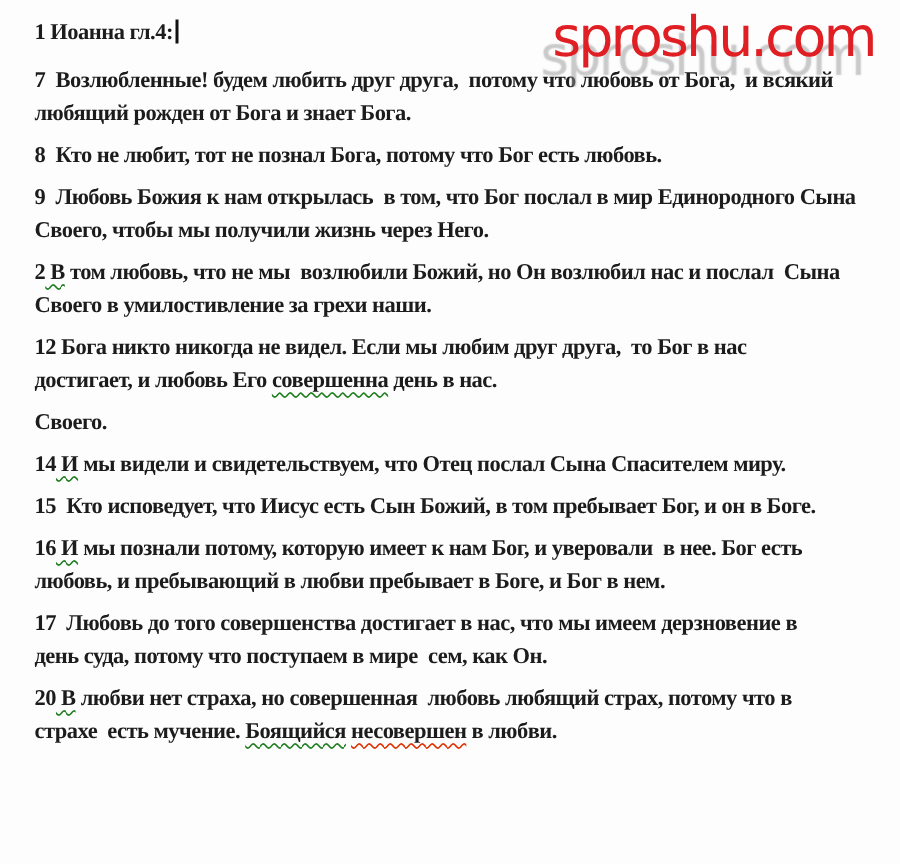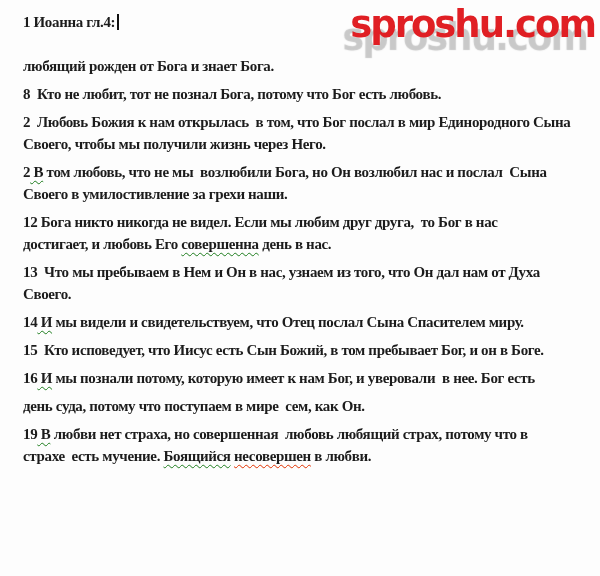--- a/index.html
+++ b/index.html
@@ -8,99 +8,101 @@
     background:#fdfdfd;
     font-family:"Liberation Serif", serif;
   }
   .doc{
     position:relative;width:600px;height:576px;box-sizing:border-box;
     padding:11px 14px 0 23px;
     color:#1c1c1c;font-size:15px;line-height:22px;font-weight:bold;
     letter-spacing:-0.35px;
   }
   .para{margin:0 0 6px 0;}
-  .title-para{margin-bottom:22px;}
+  .title-para{margin-bottom:10px;}
   .line{white-space:pre;}
   .seg{white-space:pre;}
   .wavy-green{
     text-decoration-line:underline;text-decoration-style:wavy;
     text-decoration-color:#1e7d1e;text-decoration-thickness:1px;
     text-underline-offset:3px;
   }
   .wavy-red{
     text-decoration-line:underline;text-decoration-style:wavy;
     text-decoration-color:#e03000;text-decoration-thickness:1px;
     text-underline-offset:3px;
     text-align:right;
   }
   .caret{
     display:inline-block;width:2px;height:16px;background:#111;
     vertical-align:-3px;margin-left:2px;
   }
   .watermark{
-    position:absolute;top:6px;right:5px;z-index:5;
-    font-family:"DejaVu Sans", sans-serif;font-weight:bold;
+    position:absolute;top:6px;right:17px;z-index:5;
+    font-family:"DejaVu Sans", sans-serif;font-weight:normal;
     font-size:37px;line-height:1;letter-spacing:-2px;
     color:#e01f24;
     text-shadow:-8px 13px 1px rgba(150,150,150,0.5);
   }
 </style>
 </head>
 <body>
 
 <div class="doc">
 
   <div class="watermark">sproshu.com</div>
 
   <div class="para title-para">
     <div class="line"><span class="seg">1 Иоанна гл.4:</span><span class="caret"></span></div>
   </div>
 
   <div class="para">
+    <div class="line"><span class="seg">7  Возлюбленные! будем любить друг друга,  потому что любовь от Бога,  и всякий</span></div>
     <div class="line"><span class="seg">любящий рожден от Бога и знает Бога.</span></div>
   </div>
 
   <div class="para">
     <div class="line"><span class="seg">8  Кто не любит, тот не познал Бога, потому что Бог есть любовь.</span></div>
   </div>
 
   <div class="para">
-    <div class="line"><span class="seg">2  Любовь Божия к нам открылась  в том, что Бог послал в мир Единородного Сына</span></div>
+    <div class="line"><span class="seg">9  Любовь Божия к нам открылась  в том, что Бог послал в мир Единородного Сына</span></div>
     <div class="line"><span class="seg">Своего, чтобы мы получили жизнь через Него.</span></div>
   </div>
 
   <div class="para">
-    <div class="line"><span class="seg">2</span><span class="seg wavy-green"> В</span><span class="seg"> том любовь, что не мы  возлюбили Бога, но Он возлюбил нас и послал  Сына</span></div>
+    <div class="line"><span class="seg">2</span><span class="seg wavy-green"> В</span><span class="seg"> том любовь, что не мы  возлюбили Божий, но Он возлюбил нас и послал  Сына</span></div>
     <div class="line"><span class="seg">Своего в умилостивление за грехи наши.</span></div>
   </div>
 
   <div class="para">
     <div class="line"><span class="seg">12 Бога никто никогда не видел. Если мы любим друг друга,  то Бог в нас</span></div>
     <div class="line"><span class="seg">достигает, и любовь Его </span><span class="seg wavy-green">совершенна</span><span class="seg"> день в нас.</span></div>
   </div>
 
   <div class="para">
-    <div class="line"><span class="seg">13  Что мы пребываем в Нем и Он в нас, узнаем из того, что Он дал нам от Духа</span></div>
     <div class="line"><span class="seg">Своего.</span></div>
   </div>
 
   <div class="para">
     <div class="line"><span class="seg">14</span><span class="seg wavy-green"> И</span><span class="seg"> мы видели и свидетельствуем, что Отец послал Сына Спасителем миру.</span></div>
   </div>
 
   <div class="para">
     <div class="line"><span class="seg">15  Кто исповедует, что Иисус есть Сын Божий, в том пребывает Бог, и он в Боге.</span></div>
   </div>
 
   <div class="para">
     <div class="line"><span class="seg">16</span><span class="seg wavy-green"> И</span><span class="seg"> мы познали потому, которую имеет к нам Бог, и уверовали  в нее. Бог есть</span></div>
+    <div class="line"><span class="seg">любовь, и пребывающий в любви пребывает в Боге, и Бог в нем.</span></div>
   </div>
 
   <div class="para">
+    <div class="line"><span class="seg">17  Любовь до того совершенства достигает в нас, что мы имеем дерзновение в</span></div>
     <div class="line"><span class="seg">день суда, потому что поступаем в мире  сем, как Он.</span></div>
   </div>
 
   <div class="para">
-    <div class="line"><span class="seg">19</span><span class="seg wavy-green"> В</span><span class="seg"> любви нет страха, но совершенная  любовь любящий страх, потому что в</span></div>
+    <div class="line"><span class="seg">20</span><span class="seg wavy-green"> В</span><span class="seg"> любви нет страха, но совершенная  любовь любящий страх, потому что в</span></div>
     <div class="line"><span class="seg">страхе  есть мучение. </span><span class="seg wavy-green">Боящийся</span><span class="seg"> </span><span class="seg wavy-red">несовершен</span><span class="seg"> в любви.</span></div>
   </div>
 
 </div>
 
 </body></html>

